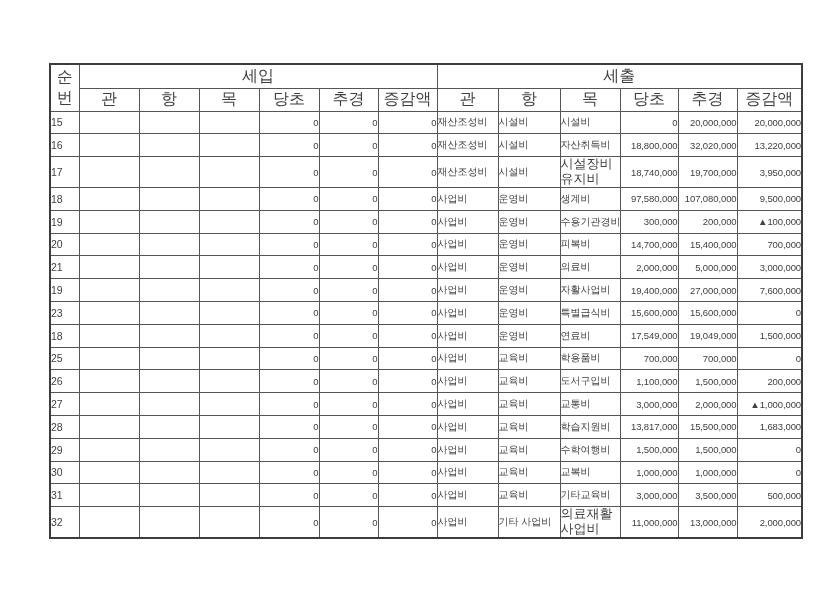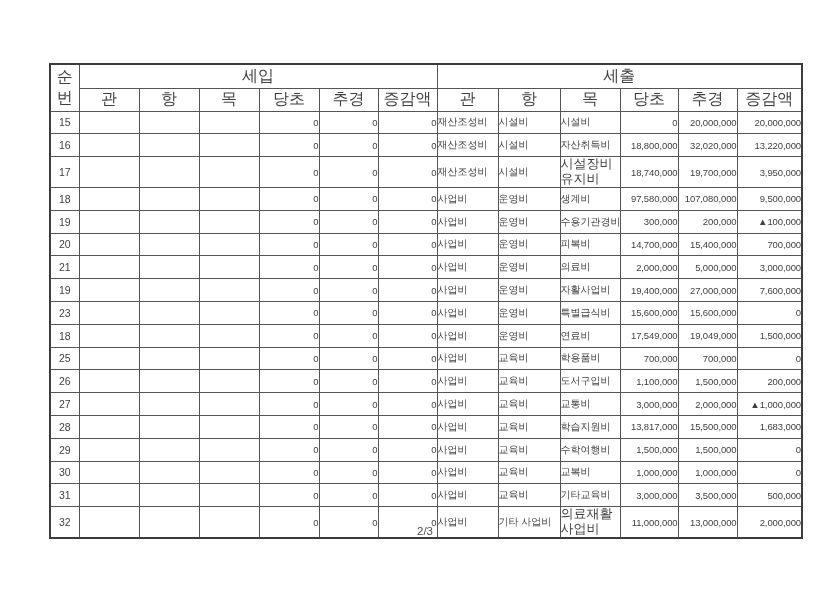--- a/index.html
+++ b/index.html
@@ -35,21 +35,21 @@
     color: #3f3f3f;
     box-sizing: border-box;
   }
   
   thead th { font-size: 16px; }
   tr.h1 th { height: 24px; }
   tr.h2 th { height: 23px; }
   th.section { border-bottom: 1px solid #555; }
   
   tbody td { height: 22.8px; font-size: 10px; }
-  td.c-seq  { text-align: center; font-size: 10.5px; }
+  td.c-seq  { font-size: 10.5px; }
   td.c-label { text-align: left; padding-left: 3px; white-space: nowrap; }
   td.c-num  { text-align: right; padding-right: 5px; font-size: 9.5px; letter-spacing: -0.1px; }
   td.wrap-small {
     white-space: normal;
     word-break: break-all;
     font-size: 13px;
     line-height: 1.15;
     padding-top: 1px;
   }
   .footer {
@@ -371,15 +371,14 @@
           <td class="c-label">사업비</td>
           <td class="c-label">기타 사업비</td>
           <td class="c-label wrap-small">의료재활 사업비</td>
           <td class="c-num">11,000,000</td>
           <td class="c-num">13,000,000</td>
           <td class="c-num">2,000,000</td>
         </tr>
       </tbody>
   </table>
 
-  <div class="footer">2/3</div>
 
 </div>
 
 </body></html>

